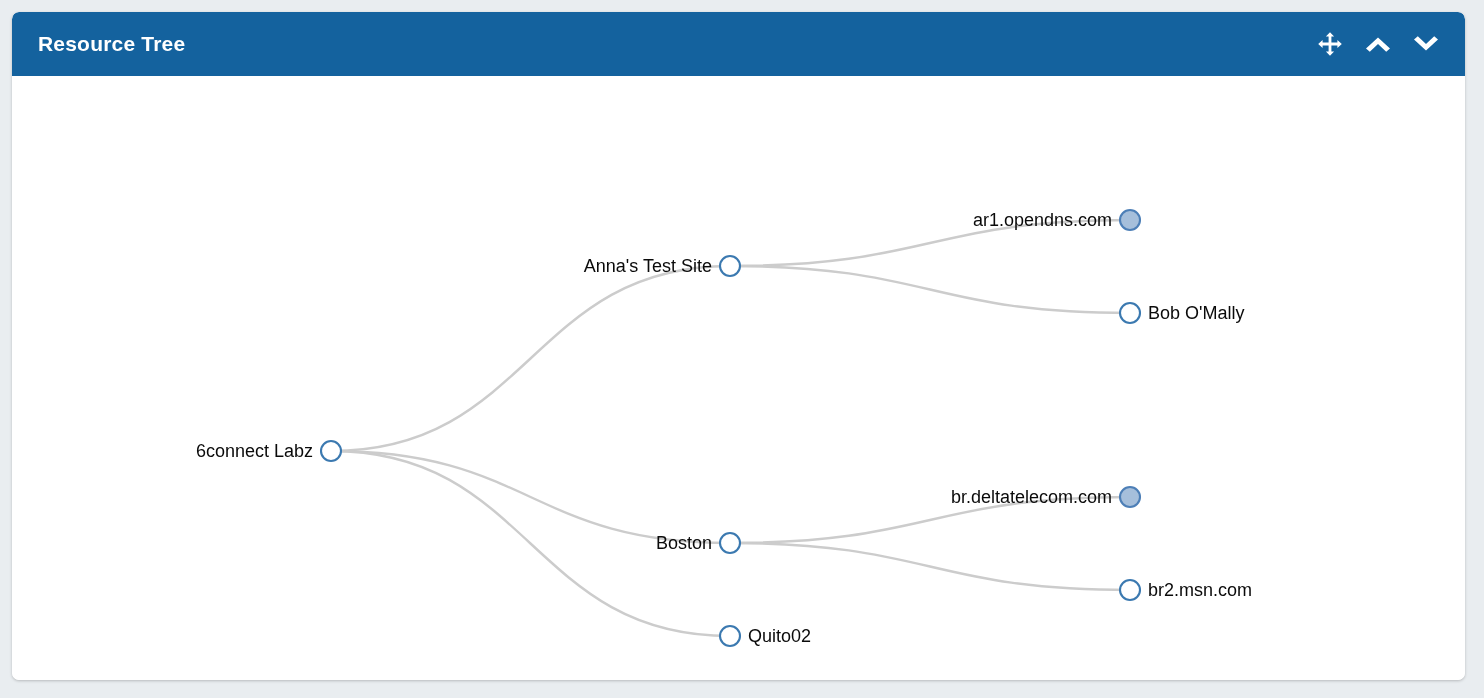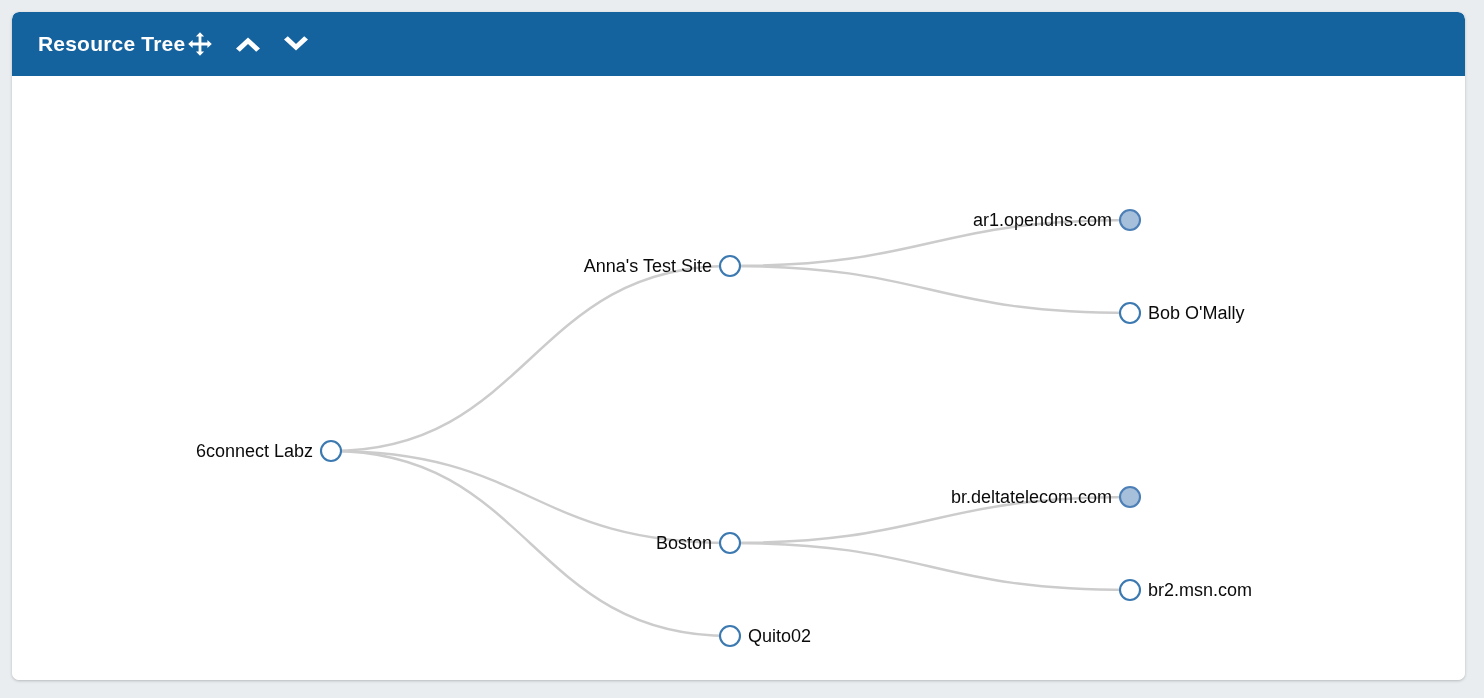--- a/index.html
+++ b/index.html
@@ -25,21 +25,21 @@
     box-sizing: border-box;
   }
 
   #panel-header {
     position: relative;
     height: 64px;
     background: #14629e;
     border-radius: 7px 7px 0 0;
     display: flex;
     align-items: center;
-    justify-content: flex-start;
+    justify-content: space-between;
     padding: 0 24px 0 26px;
     box-sizing: border-box;
   }
 
   #panel-title {
     color: #ffffff;
     font-size: 21px;
     font-weight: bold;
     letter-spacing: 0.2px;
     font-family: "Liberation Sans", sans-serif;

